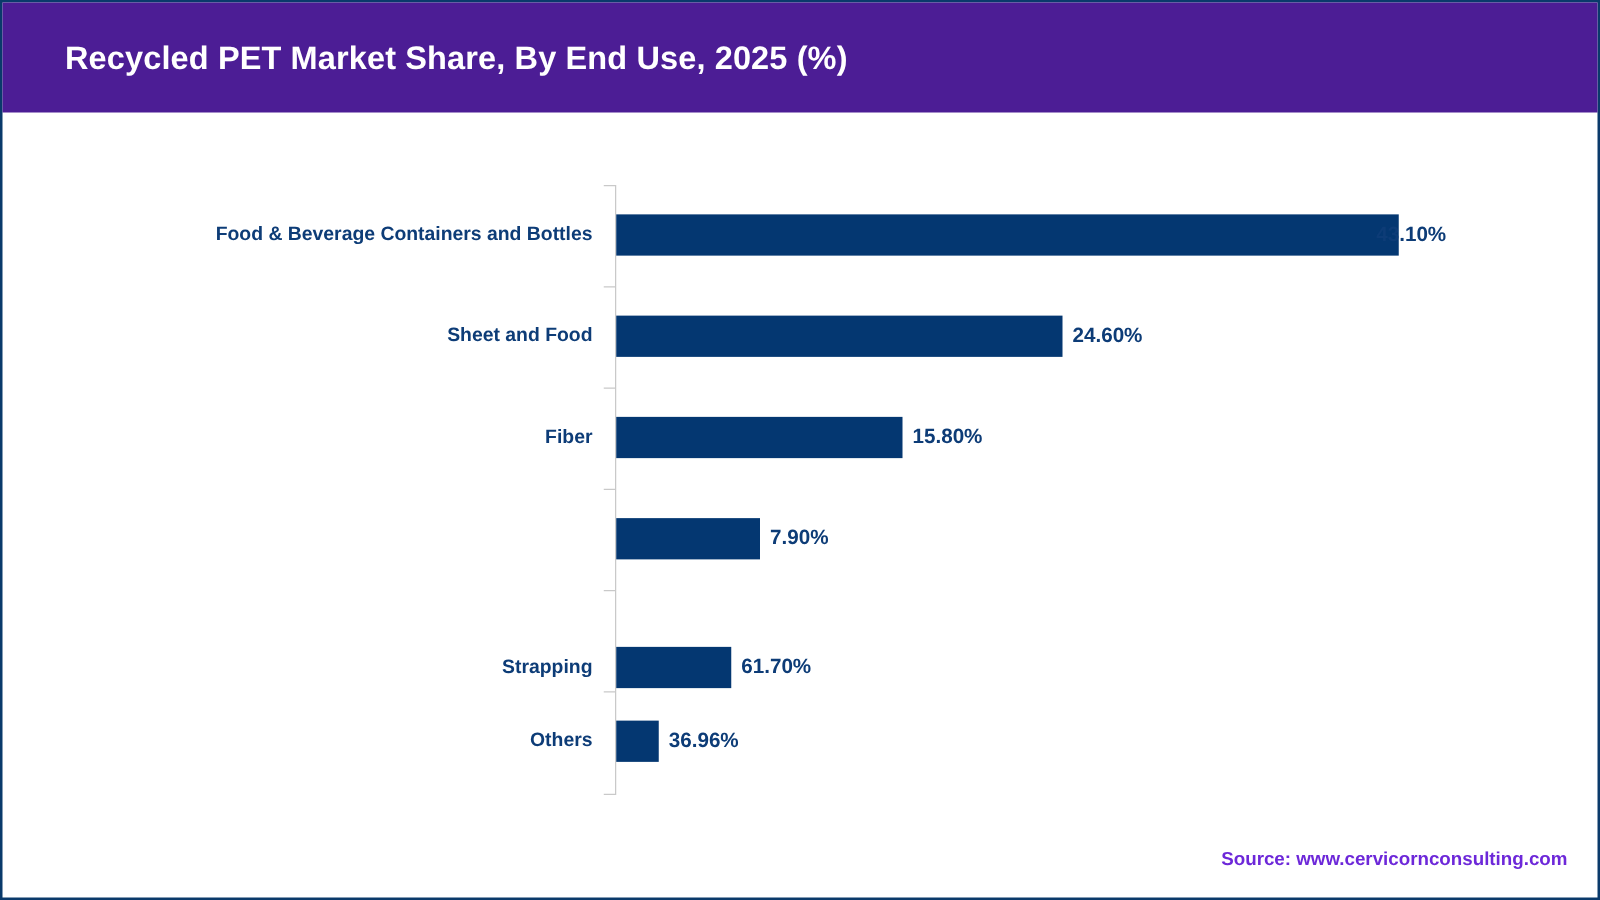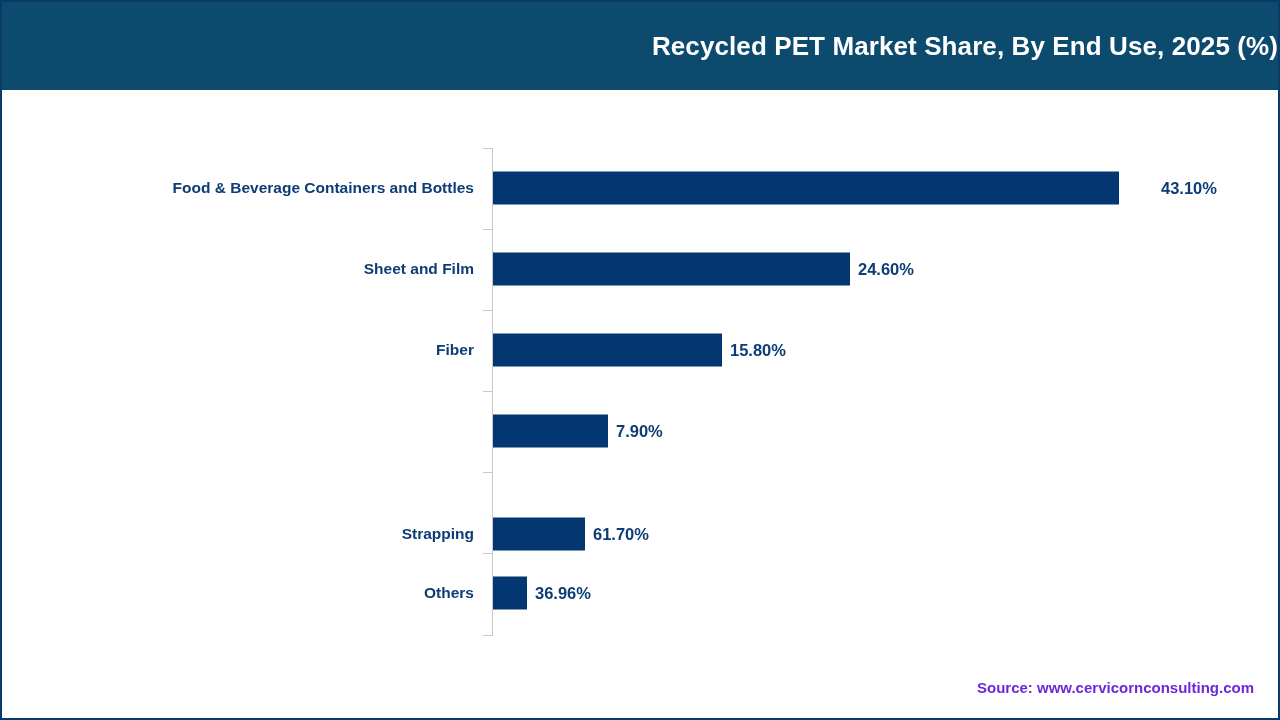--- a/index.html
+++ b/index.html
@@ -21,24 +21,24 @@
     box-sizing: border-box;
     border: 2px solid #0a3a6b;
     background: #ffffff;
   }
   
   #header {
     position: absolute;
     left: 0; top: 0;
     width: 1276px;
     height: 88px;
-    background: #0c4a6e;
+    background: #4c1d95;
     display: flex;
     align-items: center;
-    justify-content: flex-end;
+    justify-content: flex-start;
   }
   #chart-title {
     color: #ffffff;
     font-size: 26px;
     font-weight: bold;
     letter-spacing: 0.1px;
     margin-left: 50px;
     white-space: nowrap;
   }
   #logo {
@@ -153,25 +153,25 @@
     <div class="tick" style="top:139px;"></div>
     <div class="tick" style="top:220px;"></div>
     <div class="tick" style="top:301px;"></div>
     <div class="tick" style="top:382px;"></div>
     <div class="tick" style="top:463px;"></div>
     <div class="tick" style="top:545px;"></div>
 
     <div class="row" style="top:58px;">
       <div class="cat-label">Food &amp; Beverage Containers and Bottles</div>
       <div class="bar" style="width:626px;"></div>
-      <div class="val-label" style="left:1159px;">43.10%</div>
+      <div class="val-label" style="left:1099px;">43.10%</div>
     </div>
 
     <div class="row" style="top:139px;">
-      <div class="cat-label">Sheet and Film</div>
+      <div class="cat-label">Sheet and Food</div>
       <div class="bar" style="width:357px;"></div>
       <div class="val-label" style="left:856px;">24.60%</div>
     </div>
 
     <div class="row" style="top:220px;">
       <div class="cat-label">Fiber</div>
       <div class="bar" style="width:229px;"></div>
       <div class="val-label" style="left:728px;">15.80%</div>
     </div>
 

